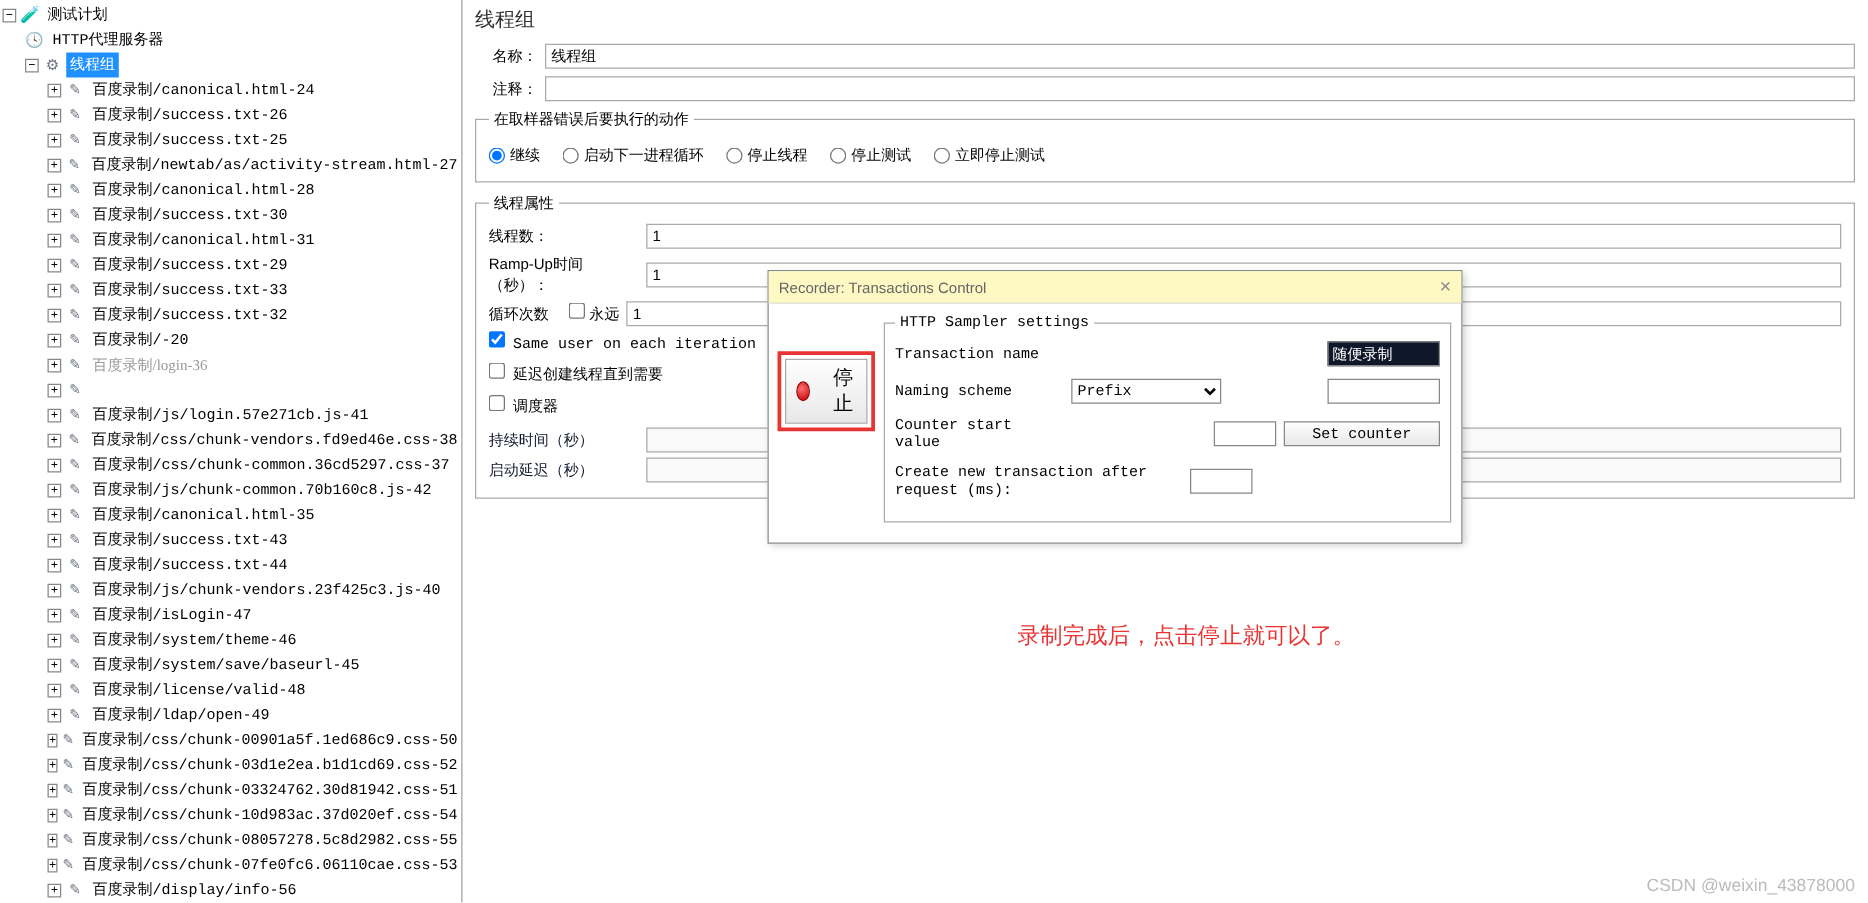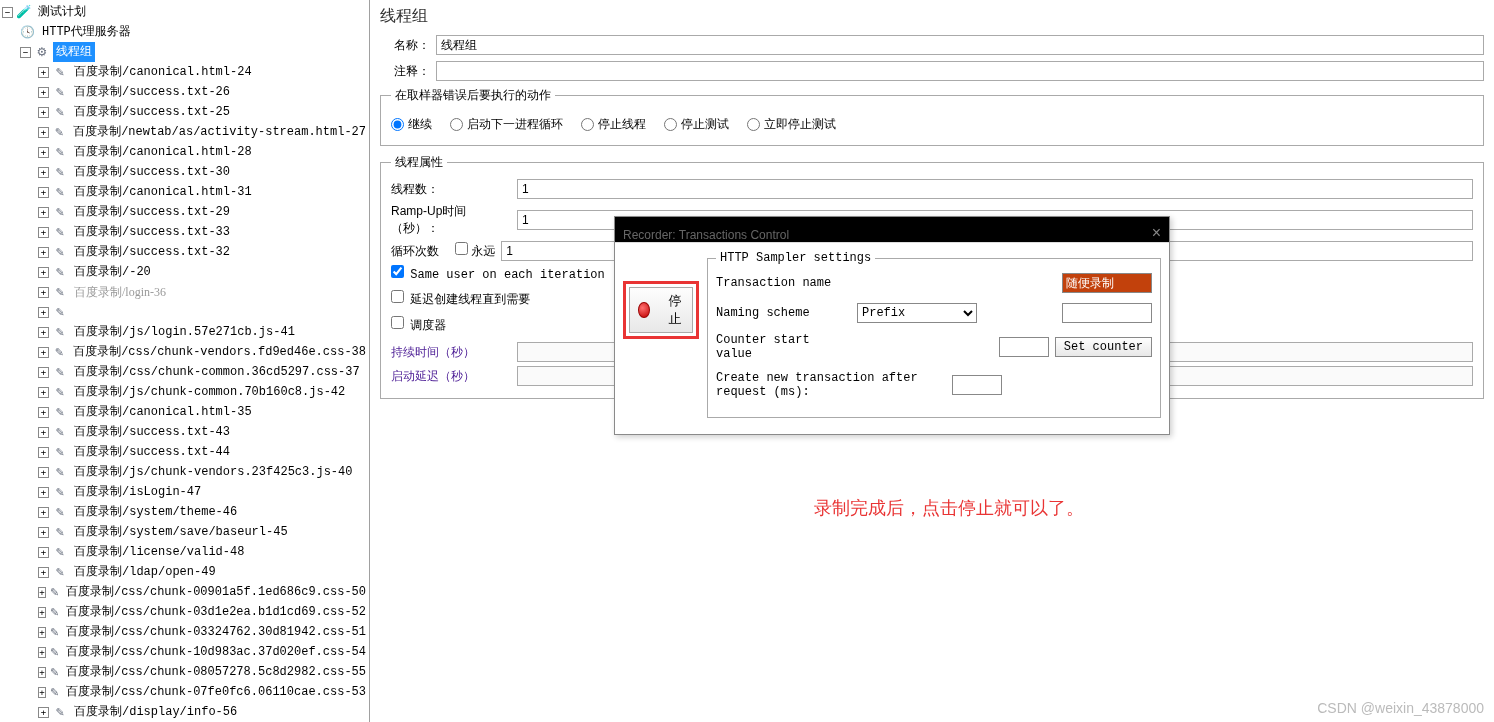--- a/index.html
+++ b/index.html
@@ -29,39 +29,39 @@
 .text-input { flex: 1; border: 1px solid #aaa; height: 20px; padding: 1px 4px; font-family: inherit; font-size: 12px; }
 fieldset { border: 1px solid #aaa; margin-bottom: 8px; padding: 8px 10px; }
 fieldset > legend { padding: 0 4px; }
 .radio-row { display: flex; gap: 18px; align-items: center; padding: 4px 0; }
 .radio-row label { display: inline-flex; align-items: center; gap: 4px; }
 .props-row { display: flex; align-items: center; margin-bottom: 4px; gap: 6px; }
 .props-label { width: 120px; }
 .props-input { flex: 1; border: 1px solid #aaa; height: 20px; padding: 1px 4px; font-family: inherit; font-size: 12px; }
 .chk-row { margin-bottom: 8px; display: flex; align-items: center; gap: 5px; }
 .chk-row input { margin-right: 3px; }
-.disabled-label { color: #4c1d95; }
+.disabled-label { color: #0f172a; }
 .dialog { position: absolute; left: 614px; top: 216px; width: 556px; border: 1px solid #8a8a8a; background: #fff; box-shadow: 2px 2px 6px rgba(0,0,0,0.2); }
-.dialog-titlebar { height: 26px; background: #000000; border-bottom: 1px solid #ddd; display: flex; align-items: flex-end; padding: 0 8px; justify-content: space-between; color: #666; }
+.dialog-titlebar { height: 26px; background: #fef9c3; border-bottom: 1px solid #ddd; display: flex; align-items: center; padding: 0 8px; justify-content: space-between; color: #666; }
 .dialog-close { cursor: pointer; font-size: 16px; color: #888; }
 .dialog-body { display: flex; padding: 8px; gap: 8px; }
 .dialog-left { width: 76px; display: flex; align-items: flex-start; justify-content: center; padding-top: 30px; }
 .stop-btn-wrap { border: 3px solid #e93434; padding: 3px; }
-.stop-btn { border: 1px solid #aaa; background: linear-gradient(#fefefe,#e8e8e8); padding: 4px 8px; display: flex; align-items: center; gap: 16px; cursor: pointer; font-family: inherit; font-size: 13px; }
+.stop-btn { border: 1px solid #aaa; background: linear-gradient(#fefefe,#e8e8e8); padding: 4px 8px; display: flex; align-items: center; gap: 16px; cursor: pointer; font-family: inherit; font-size: 16px; }
 .stop-dot { width: 16px; height: 16px; border-radius: 50%; background: radial-gradient(circle at 35% 35%, #ff7070, #c00000); border: 1px solid #900; }
 .dialog-right { flex: 1; }
 .inner-fieldset { border: 1px solid #aaa; padding: 8px; }
 .inner-fieldset legend { padding: 0 4px; font-family: "Courier New", monospace; }
 .dlg-row { display: flex; align-items: center; margin-bottom: 10px; gap: 6px; font-family: "Courier New", monospace; }
 .dlg-row .lbl { width: 135px; }
 .dlg-row .lbl-wide { width: 230px; }
 .dlg-row select { border: 1px solid #888; height: 20px; width: 120px; font-family: inherit; font-size: 12px; background: #fff; }
 .dlg-row input[type=text] { border: 1px solid #888; height: 20px; padding: 1px 3px; width: 90px; font-family: inherit; font-size: 12px; }
-.hl-input { background: #c2410c; color: #fff; }
-.dlg-btn { border: 1px solid #888; background: linear-gradient(#fefefe,#e8e8e8); padding: 2px 8px; cursor: pointer; font-family: "Courier New", monospace; font-size: 12px; }
+.hl-input { background: #0f172a; color: #fff; }
+.dlg-btn { border: 1px solid #888; background: linear-gradient(#fefefe,#e8e8e8); padding: 2px 22px; cursor: pointer; font-family: "Courier New", monospace; font-size: 12px; }
 .annotation { position: absolute; left: 814px; top: 496px; color: #e93434; font-size: 18px; font-family: "Microsoft YaHei","SimSun",sans-serif; }
 .watermark { position: absolute; right: 10px; bottom: 6px; color: #bbb; font-size: 14px; font-family: Arial, sans-serif; }
 </style>
 </head>
 <body>
 
 <div class="app">
 
   <div class="tree-panel">
     <div class="tree-root">

